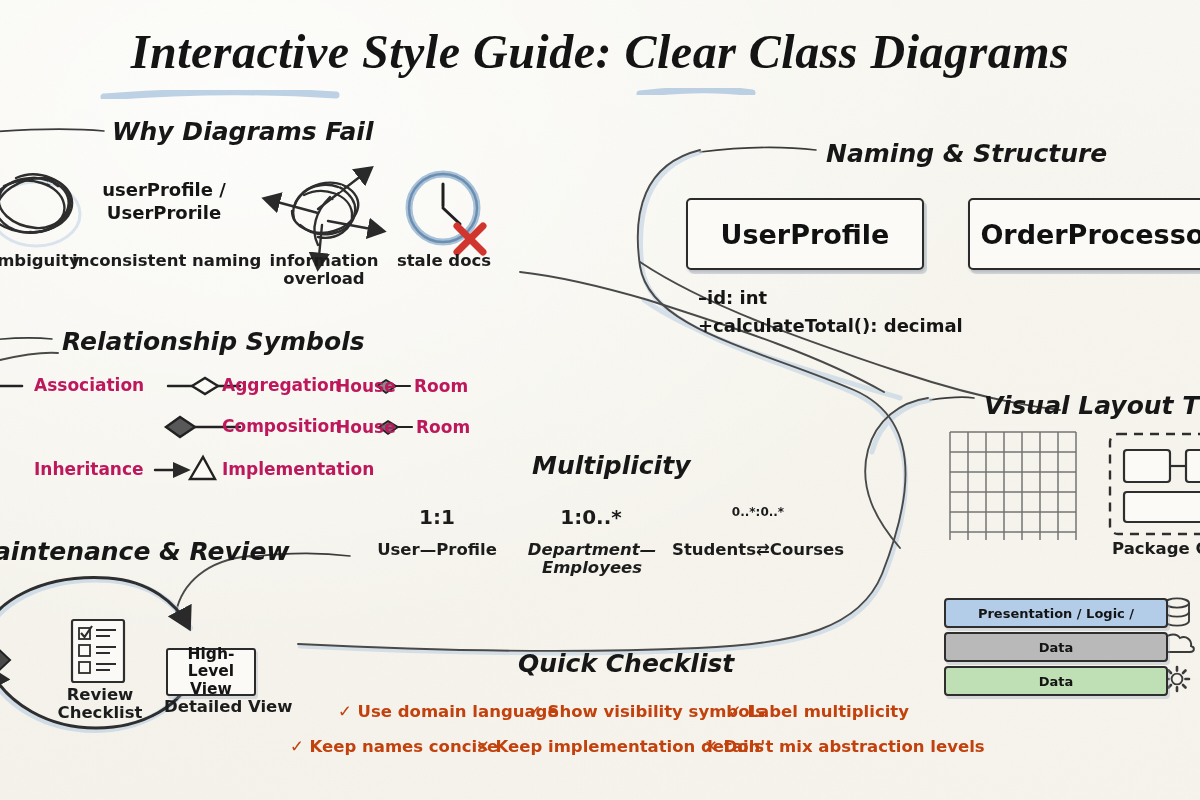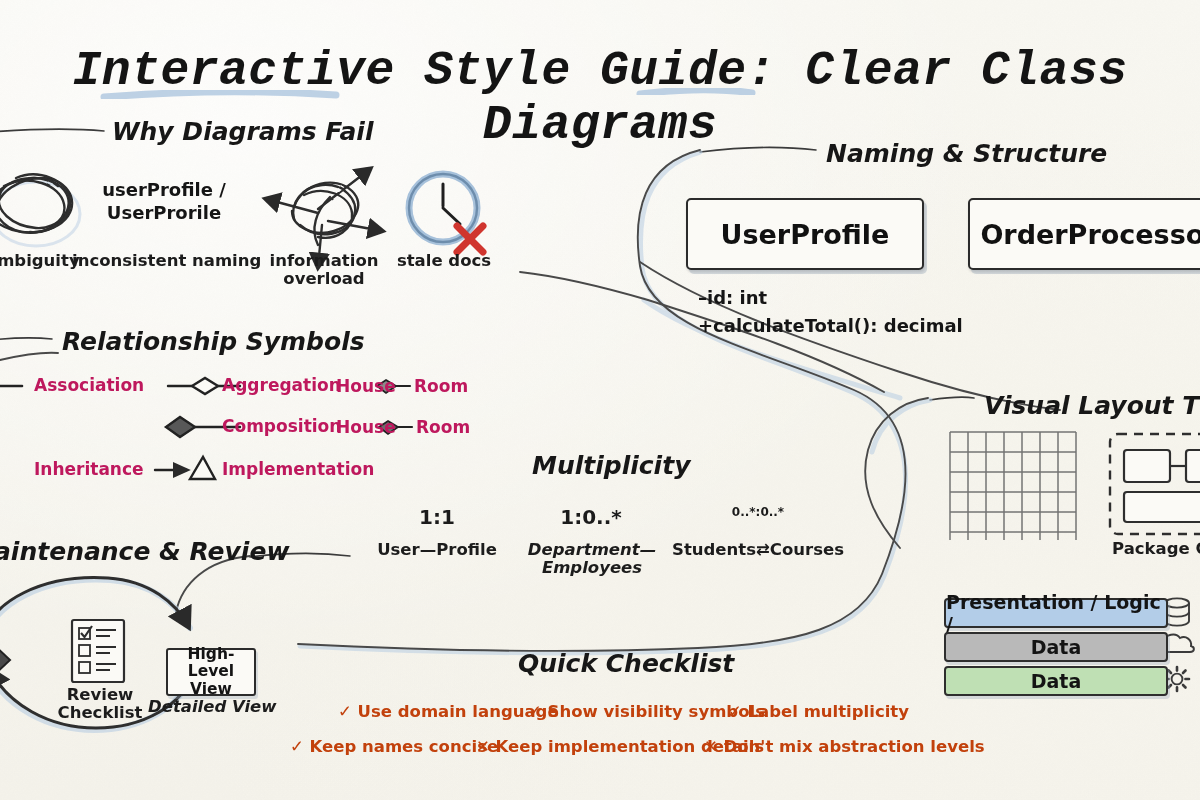--- a/index.html
+++ b/index.html
@@ -11,21 +11,21 @@
   }
   .paper{
     position:absolute;inset:0;
     background:
       radial-gradient(ellipse at 20% 15%, rgba(255,255,255,.75), rgba(255,255,255,0) 55%),
       radial-gradient(ellipse at 85% 80%, rgba(246,244,236,.9), rgba(255,255,255,0) 60%),
       linear-gradient(#f8f7f1,#f4f2ea);
   }
   #canvas{position:absolute;inset:0;}
   .lbl{position:absolute;white-space:pre;line-height:1.12;}
-  .hand{font-family:Liberation Mono, monospace;font-weight:700;margin-top:20px;}
+  .hand{font-family:Liberation Serif, serif;font-weight:700;}
 
   
   .title{
     left:0;right:0;top:24px;text-align:center;
     font-size:48px;font-style:italic;font-weight:700;letter-spacing:.5px;
     color:#141414;
   }
   .title-wrap{position:absolute;left:0;right:0;top:24px;text-align:center;}
 
   
@@ -40,21 +40,21 @@
   .clsbox{
     position:absolute;background:#fbfaf6;
     border:2.4px solid #2b2b2b;border-radius:5px;
     box-shadow:3px 4px 0 rgba(150,165,185,.38), 1px 2px 3px rgba(0,0,0,.18);
     display:flex;align-items:center;justify-content:center;
     font-size:27px;font-weight:700;color:#111;
   }
   .layerbar{
     position:absolute;border:2.2px solid #2e2e2e;border-radius:4px;
     display:flex;align-items:center;justify-content:center;
-    font-size:19px;font-weight:700;color:#141414;
+    font-size:13px;font-weight:700;color:#141414;
     box-shadow:2px 3px 0 rgba(150,165,185,.33);
   }
   .viewbox{
     position:absolute;background:#fbfaf6;border:2.2px solid #2b2b2b;border-radius:3px;
     display:flex;align-items:center;justify-content:center;text-align:center;
     font-size:15.5px;font-weight:700;line-height:1.12;color:#141414;
     box-shadow:2px 3px 0 rgba(150,165,185,.3);
   }
   .ck{font-size:16.5px;font-weight:700;color:#c2410c;white-space:pre;}
 </style>
@@ -320,21 +320,21 @@
   <span>Data</span>
 </div>
 
 <div class="lbl sec" style="left:-6px;top:538px;">aintenance &amp; Review</div>
 
 <div class="lbl cap" style="left:52px;top:686px;width:96px;">Review<br>Checklist</div>
 
 <div class="viewbox" style="left:166px;top:648px;width:86px;height:44px;">
   <span>High-Level<br>View</span>
 </div>
-<div class="lbl cap" style="left:148px;top:698px;width:124px;font-style:italic;">Detailed View</div>
+<div class="lbl cap" style="left:164px;top:698px;width:124px;">Detailed View</div>
 
 <div class="lbl sec" style="left:518px;top:650px;">Quick Checklist</div>
 
 <div class="lbl ck" style="left:338px;top:703px;"><span>✓</span> <span>Use domain language</span></div>
 <div class="lbl ck" style="left:528px;top:703px;"><span>✓</span> <span>Show visibility symbols</span></div>
 <div class="lbl ck" style="left:728px;top:703px;"><span>✓</span> <span>Label multiplicity</span></div>
 
 <div class="lbl ck" style="left:290px;top:738px;"><span>✓</span> <span>Keep names concise</span></div>
 <div class="lbl ck" style="left:476px;top:738px;"><span>✕</span> <span>Keep implementation details</span></div>
 <div class="lbl ck" style="left:704px;top:738px;"><span>✕</span> <span>Don't mix abstraction levels</span></div>

